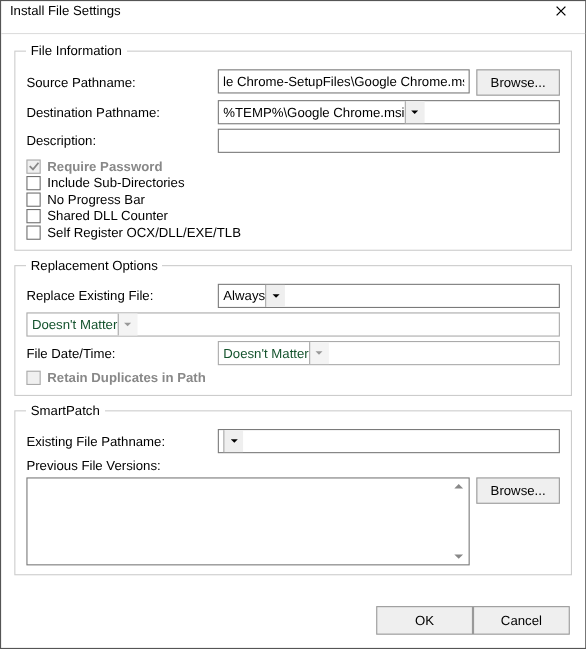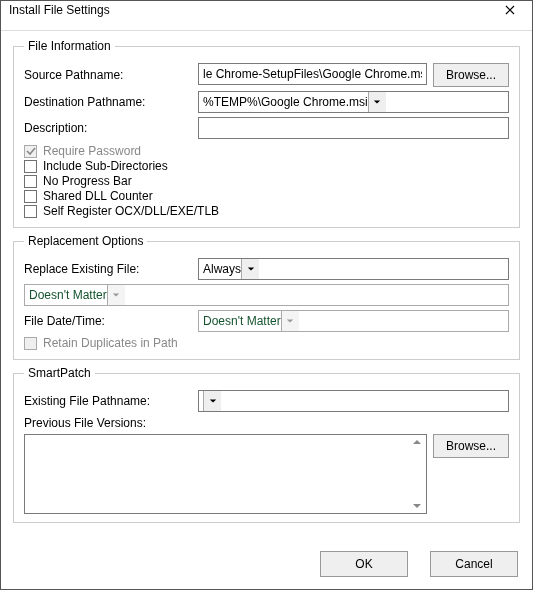--- a/index.html
+++ b/index.html
@@ -101,21 +101,21 @@
     border: 1px solid #999;
     cursor: pointer;
     padding: 0 10px;
   }
   .checkrow {
     display: flex;
     align-items: center;
     gap: 6px;
     margin: 1px 0;
   }
-  .checkrow.disabled { color: #888; }
+  .checkrow.disabled { color: #888; font-weight: bold; }
   .checkbox {
     width: 13px;
     height: 13px;
     border: 1px solid #707070;
     background: #fff;
     display: inline-flex;
     align-items: center;
     justify-content: center;
     flex-shrink: 0;
   }
@@ -140,21 +140,21 @@
     flex-direction:column;
     justify-content:space-between;
     align-items:center;
     padding:2px 0;
   }
   .scroll svg { width:10px; height:10px; fill:#888;}
   .textarea .area { flex:1; }
   .footer {
     display:flex;
     justify-content:flex-end;
-    gap:22px;
+    gap:0;
     padding: 8px 14px 12px 0;
   }
   .footer button { min-width: 88px; height:26px;}
   .smartpatch .label-col { width: 168px;}
 </style>
 </head>
 <body>
 
 <div class="window">
   <div class="titlebar">

